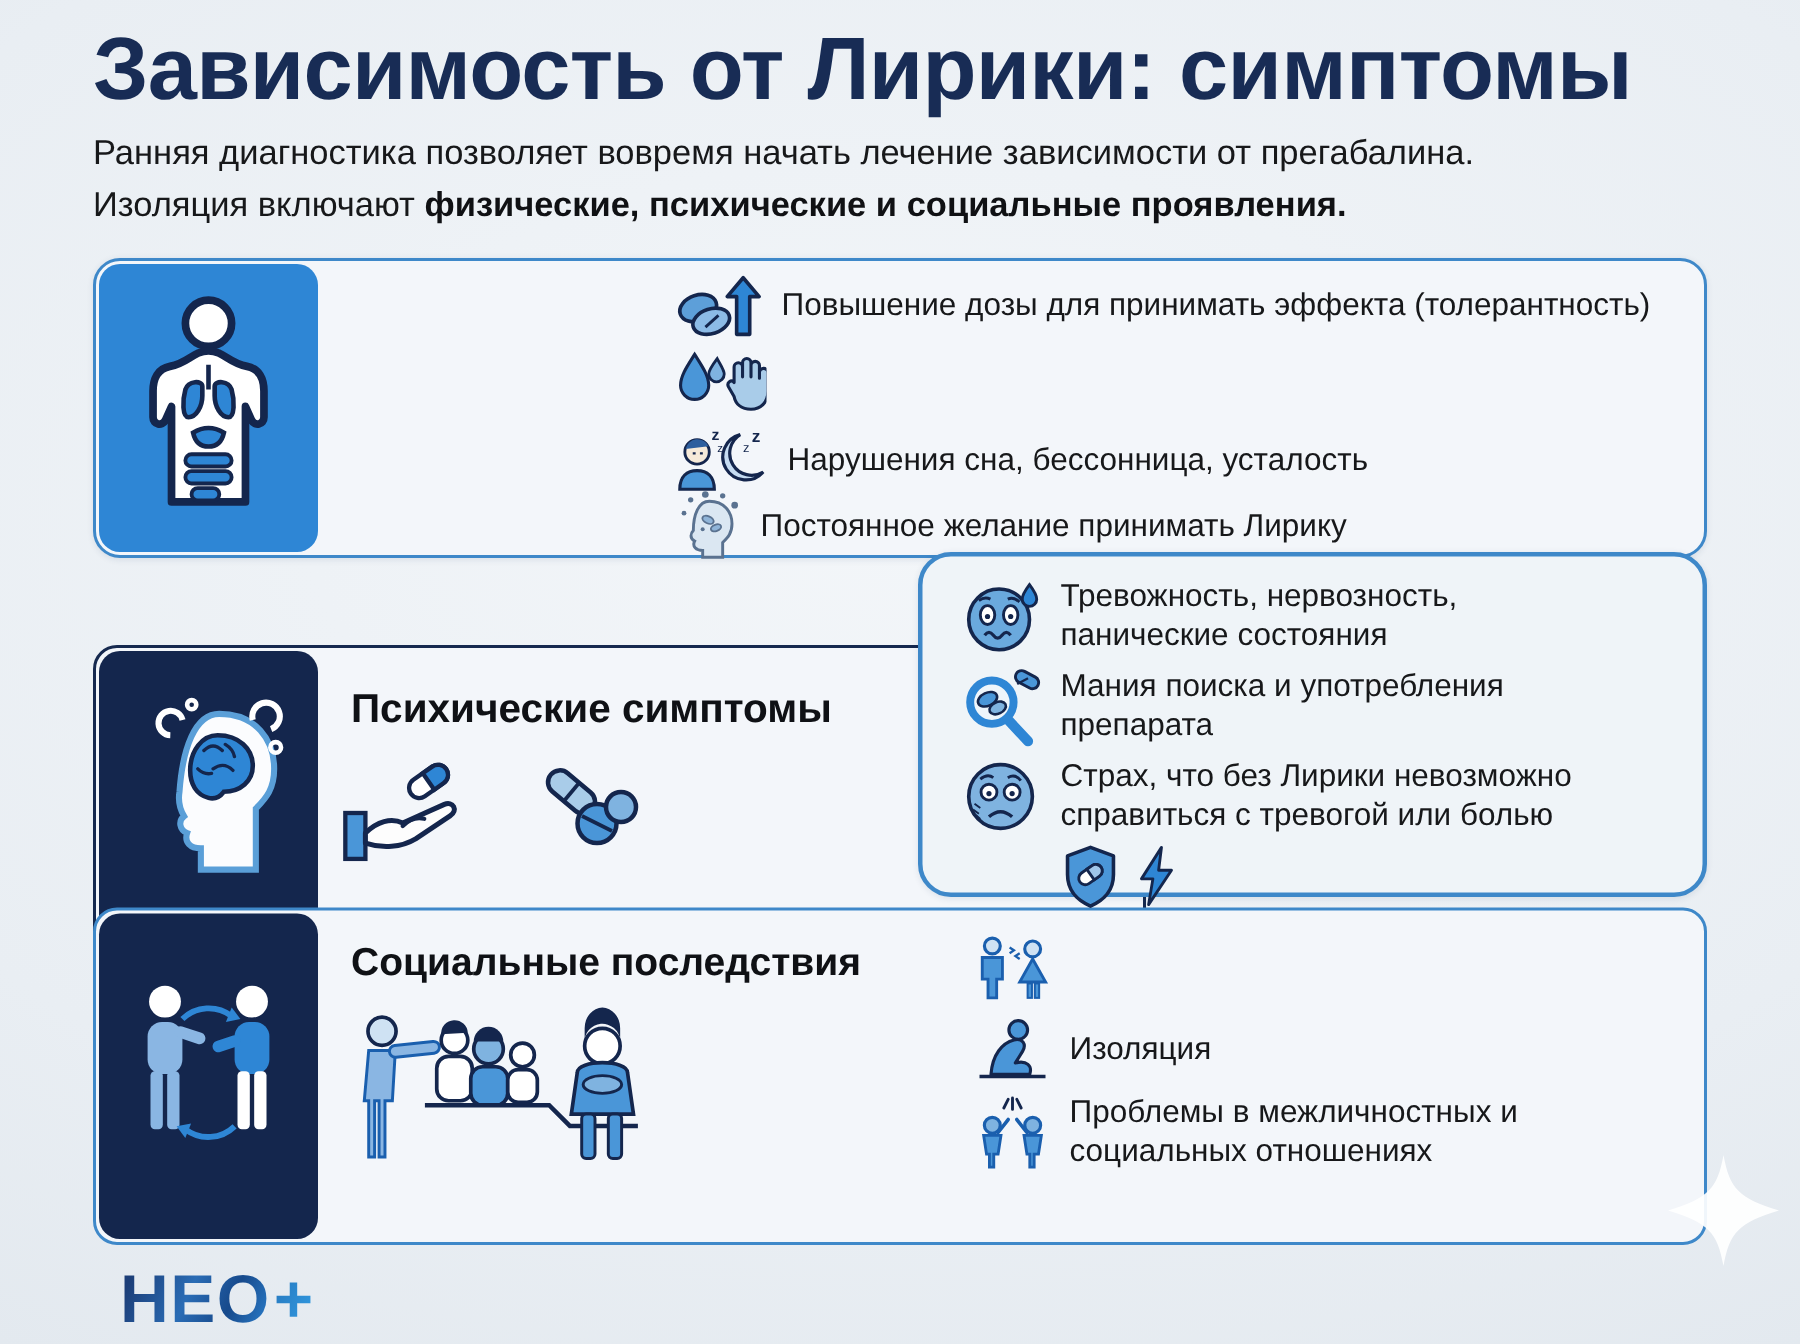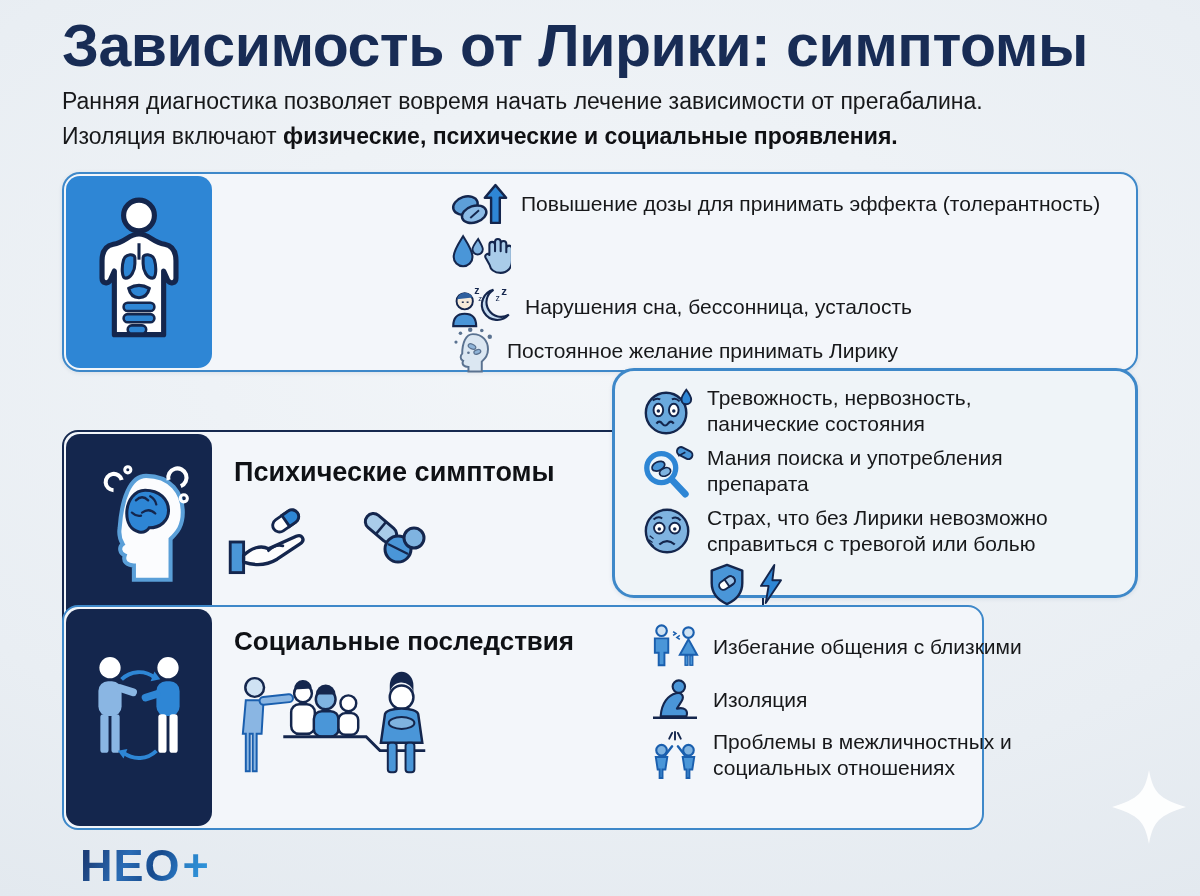--- a/index.html
+++ b/index.html
@@ -16,21 +16,21 @@
   .subtitle b{font-weight:bold;color:#101114;}
 
   
   .card{position:absolute;background:#f3f6fa;box-sizing:border-box;}
   .card1{left:62px;top:172px;width:1076px;height:200px;border:2px solid #3e88c9;border-radius:18px;
          box-shadow:0 1px 4px rgba(30,60,100,.10);}
   .card2{left:62px;top:385px;width:702px;height:213px;border:2px solid #16294f;border-radius:16px;margin-top:45px;}
   .panelB{position:absolute;left:612px;top:368px;width:526px;height:230px;background:#eff4f8;
           border:3px solid #3e88c9;border-radius:22px;z-index:2;box-sizing:border-box;
           box-shadow:0 1px 4px rgba(30,60,100,.10);}
-  .card3{left:62px;top:605px;width:922px;height:225px;border:2px solid #3e88c9;border-radius:16px;}
+  .card3{left:62px;top:605px;width:1076px;height:225px;border:2px solid #3e88c9;border-radius:16px;}
 
   .tile{position:absolute;left:2px;top:2px;bottom:2px;width:146px;border-radius:14px;
         display:flex;align-items:center;justify-content:center;}
   .tile-blue{background:#2e86d5;}
   .tile-navy{background:#14264d;}
 
   .sec-title{position:absolute;font-weight:bold;color:#0f1115;margin:0;line-height:1.25;}
   .t1{left:170px;top:52px;font-size:28px;width:235px;}
   .t2{left:170px;top:24px;font-size:27px;width:520px;}
   .t3{left:170px;top:18px;font-size:26px;width:430px;}
@@ -298,21 +298,20 @@
           <svg width="52" height="48" viewBox="0 0 54 50">
             <circle cx="13" cy="8" r="5.5" fill="#cfe2f3" stroke="#1a5fae" stroke-width="2.2"></circle>
             <path d="M6,16 h14 v15 h-4 v13 h-6 v-13 h-4 z" fill="#4a96d8" stroke="#1a5fae" stroke-width="2"></path>
             <path d="M25,9 l3,2 -3,2 M32,13 l-3,2 3,2" fill="none" stroke="#1a5fae" stroke-width="1.6"></path>
             <circle cx="41" cy="10" r="5.5" fill="#cfe2f3" stroke="#1a5fae" stroke-width="2.2"></circle>
             <path d="M41,17 l9,16 h-18 z" fill="#4a96d8" stroke="#1a5fae" stroke-width="2"></path>
             <rect x="37.5" y="34" width="3" height="10" fill="#4a96d8" stroke="#1a5fae" stroke-width="1.4"></rect>
             <rect x="42.5" y="34" width="3" height="10" fill="#4a96d8" stroke="#1a5fae" stroke-width="1.4"></rect>
           </svg>
           </span>
-        <span class="txt">Избегание общения с близкими</span>
       </div>
       <div class="item">
         <span class="ic">
           <svg width="52" height="44" viewBox="0 0 54 46">
             <circle cx="31" cy="9" r="6.5" fill="#4a96d8" stroke="#14264d" stroke-width="2.2"></circle>
             <path d="M12,40 c1,-14 8,-22 16,-24 c6,-1.5 9,3 6,8 l-5,8 c8,-2 12,2 10,8 z" fill="#4a96d8" stroke="#14264d" stroke-width="2.2" stroke-linejoin="round"></path>
             <line x1="4" y1="41.5" x2="50" y2="41.5" stroke="#14264d" stroke-width="2.5"></line>
           </svg>
           </span>
         <span class="txt">Изоляция</span>

